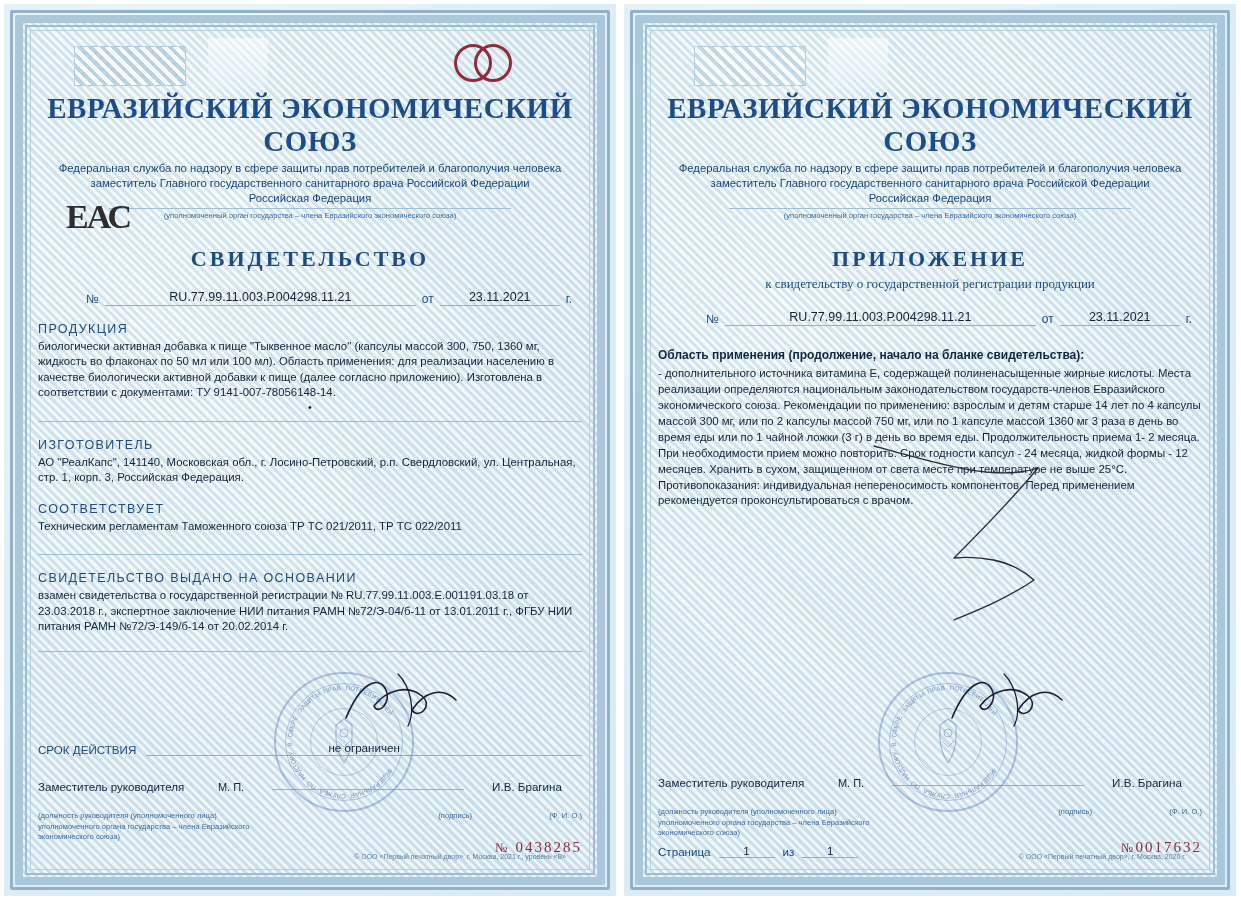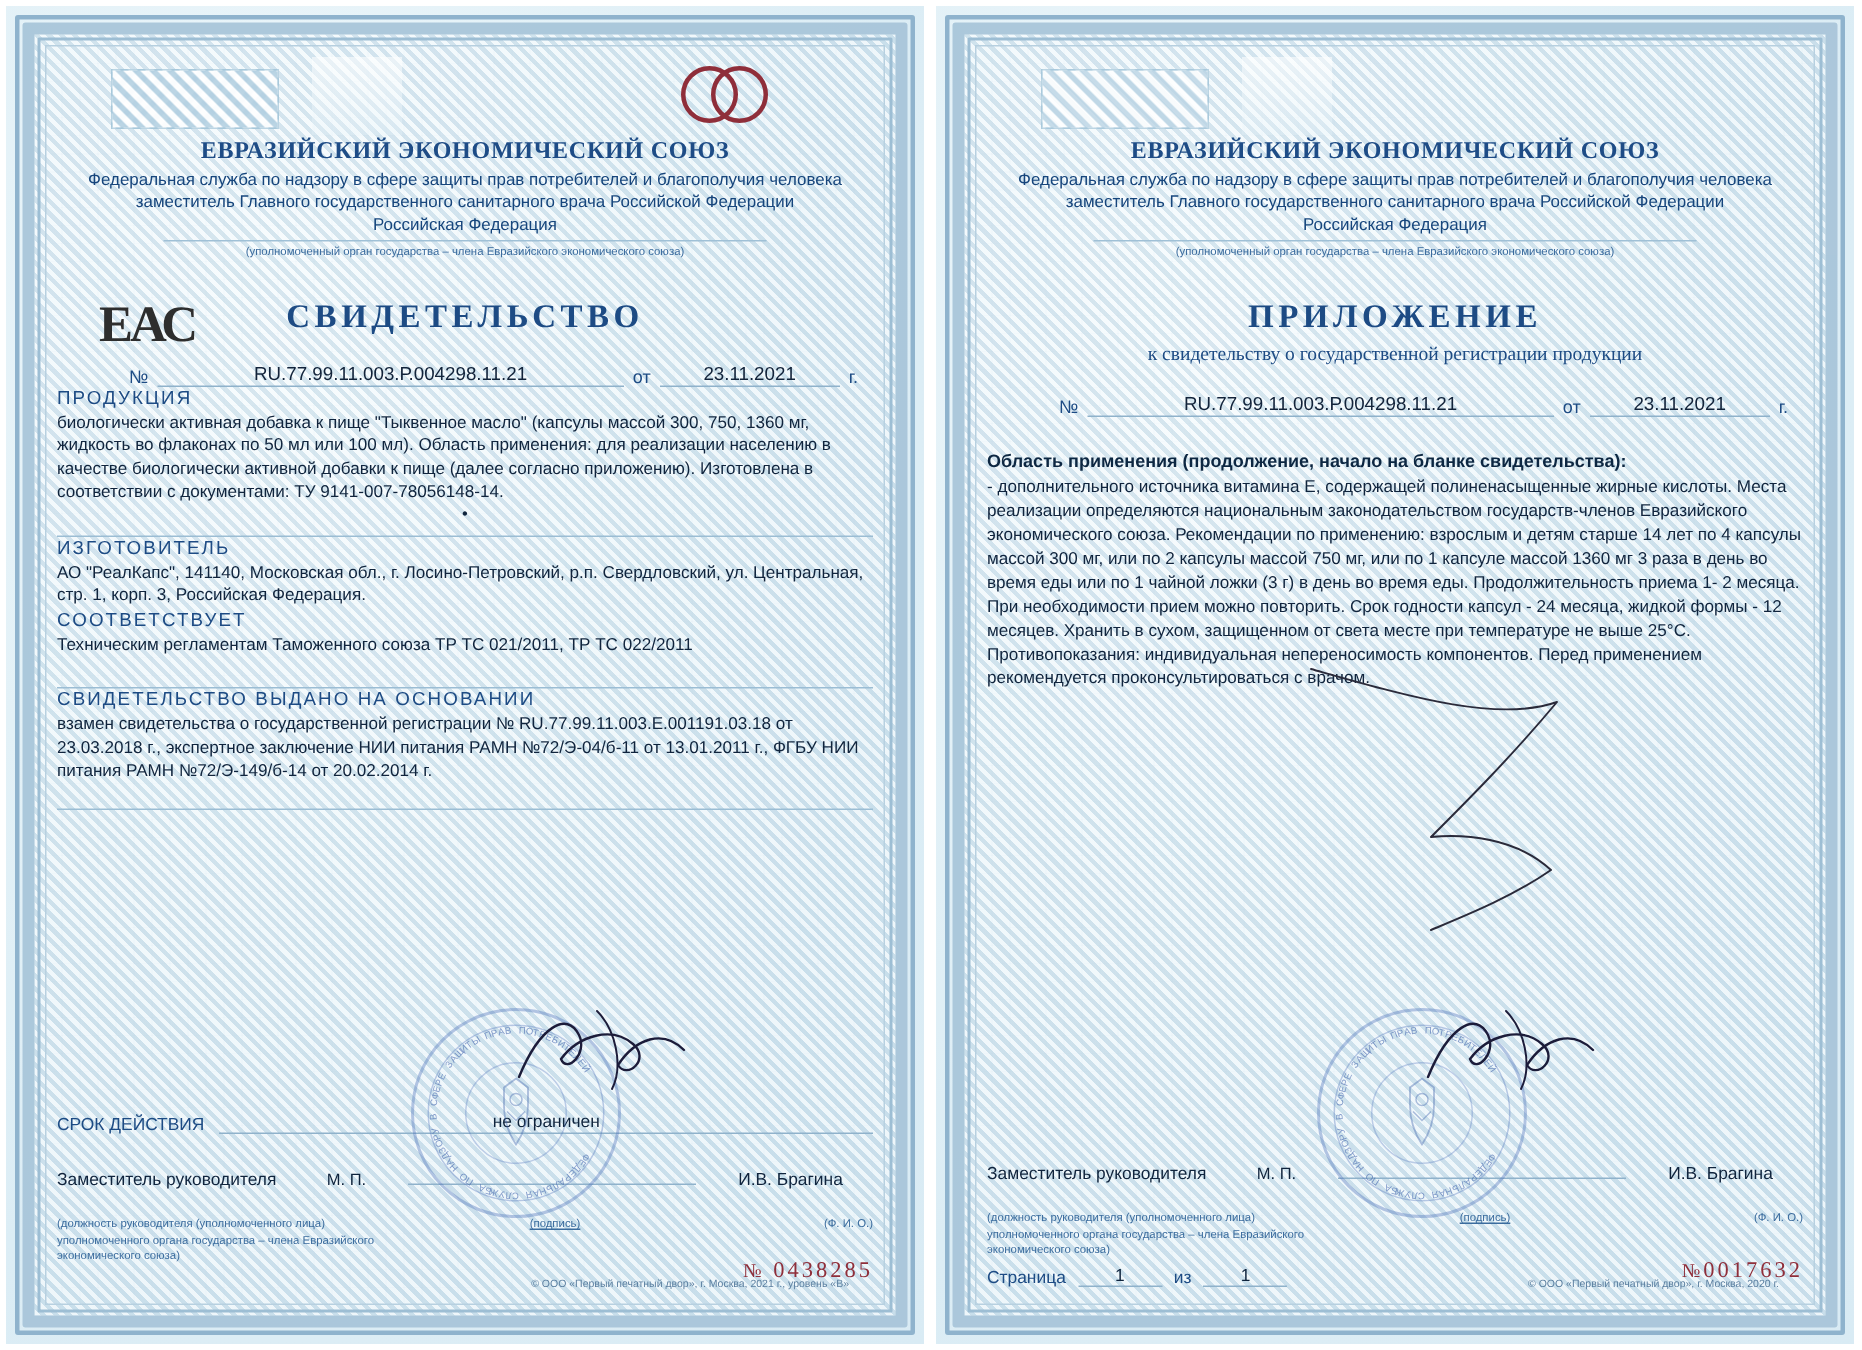--- a/index.html
+++ b/index.html
@@ -134,21 +134,21 @@
     left: 20px; top: 4px;
     width: 32px; height: 32px;
     border: 3px solid #8f2e3a;
     border-radius: 50%;
     background: transparent;
   }
 
   h1.org-title {
     margin: 2px 0 0 0;
     text-align: center;
-    font-size: 16px;
+    font-size: 29px;
     letter-spacing: 0.5px;
     font-weight: bold;
     color: #1e4c86;
     font-family: "Liberation Serif", serif;
   }
   .org-sub {
     text-align: center;
     font-size: 11.3px;
     color: #16457c;
     line-height: 1.32;
@@ -211,20 +211,21 @@
     flex: 1;
     text-align: center;
     padding-bottom: 1px;
     font-size: 12.5px;
     color: #12233a;
   }
   .numline .val.date { flex: 0 0 120px; }
   .numline .g { color: #1d4b84; }
 
   .sec {
+    margin-top: 16px;
   }
   .sec-head {
     font-size: 12.5px;
     letter-spacing: 1.4px;
     color: #1d4b84;
     font-weight: normal;
     font-family: "Liberation Sans", sans-serif;
   }
   .sec-body {
     font-size: 11.4px;
@@ -289,21 +290,21 @@
     margin: 0 8px 3px 8px;
   }
   .sign-row .fio { width: 110px; text-align: center; }
   .capt-row {
     display: flex;
     font-size: 7.6px;
     color: #3b6c9e;
     margin-top: 18px;
   }
   .capt-row .c1 { width: 230px; line-height: 1.35; }
-  .capt-row .c2 { flex: 1; text-align: center; text-decoration: underline; }
+  .capt-row .c2 { flex: 1; text-align: right; }
   .capt-row .c3 { width: 110px; text-align: right; }
 
   .pagerow {
     display: flex;
     align-items: flex-end;
     gap: 8px;
     font-size: 11.6px;
     color: #1d4b84;
     margin-top: 6px;
   }

